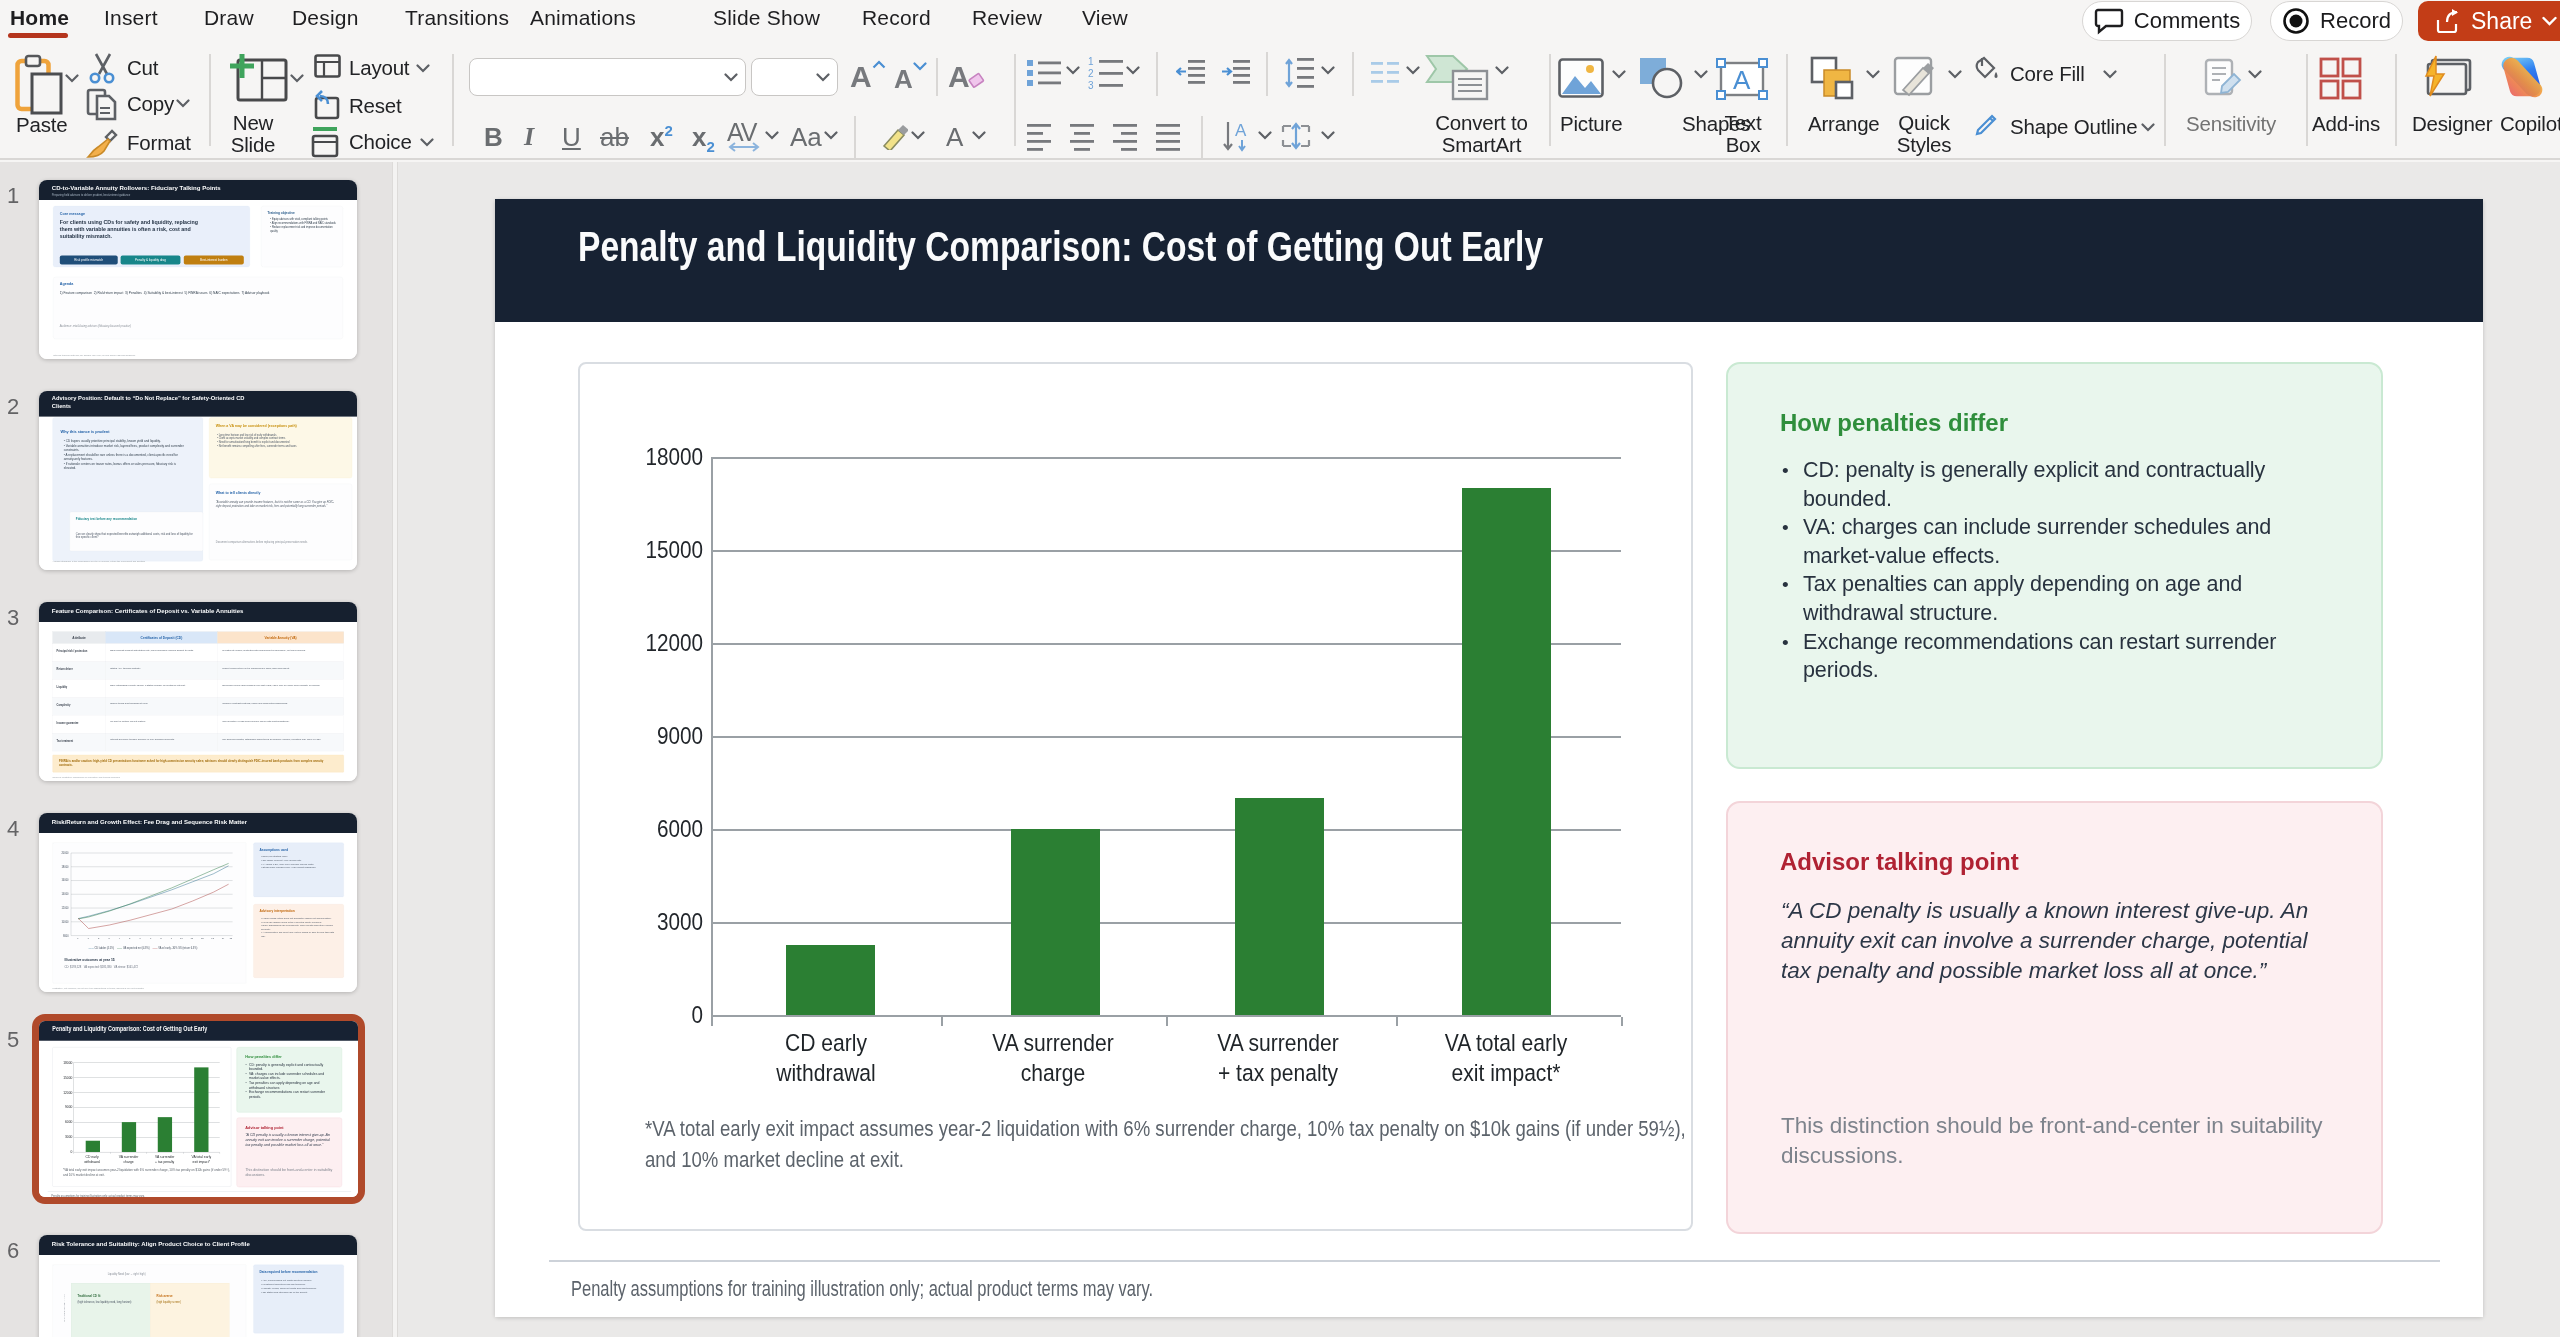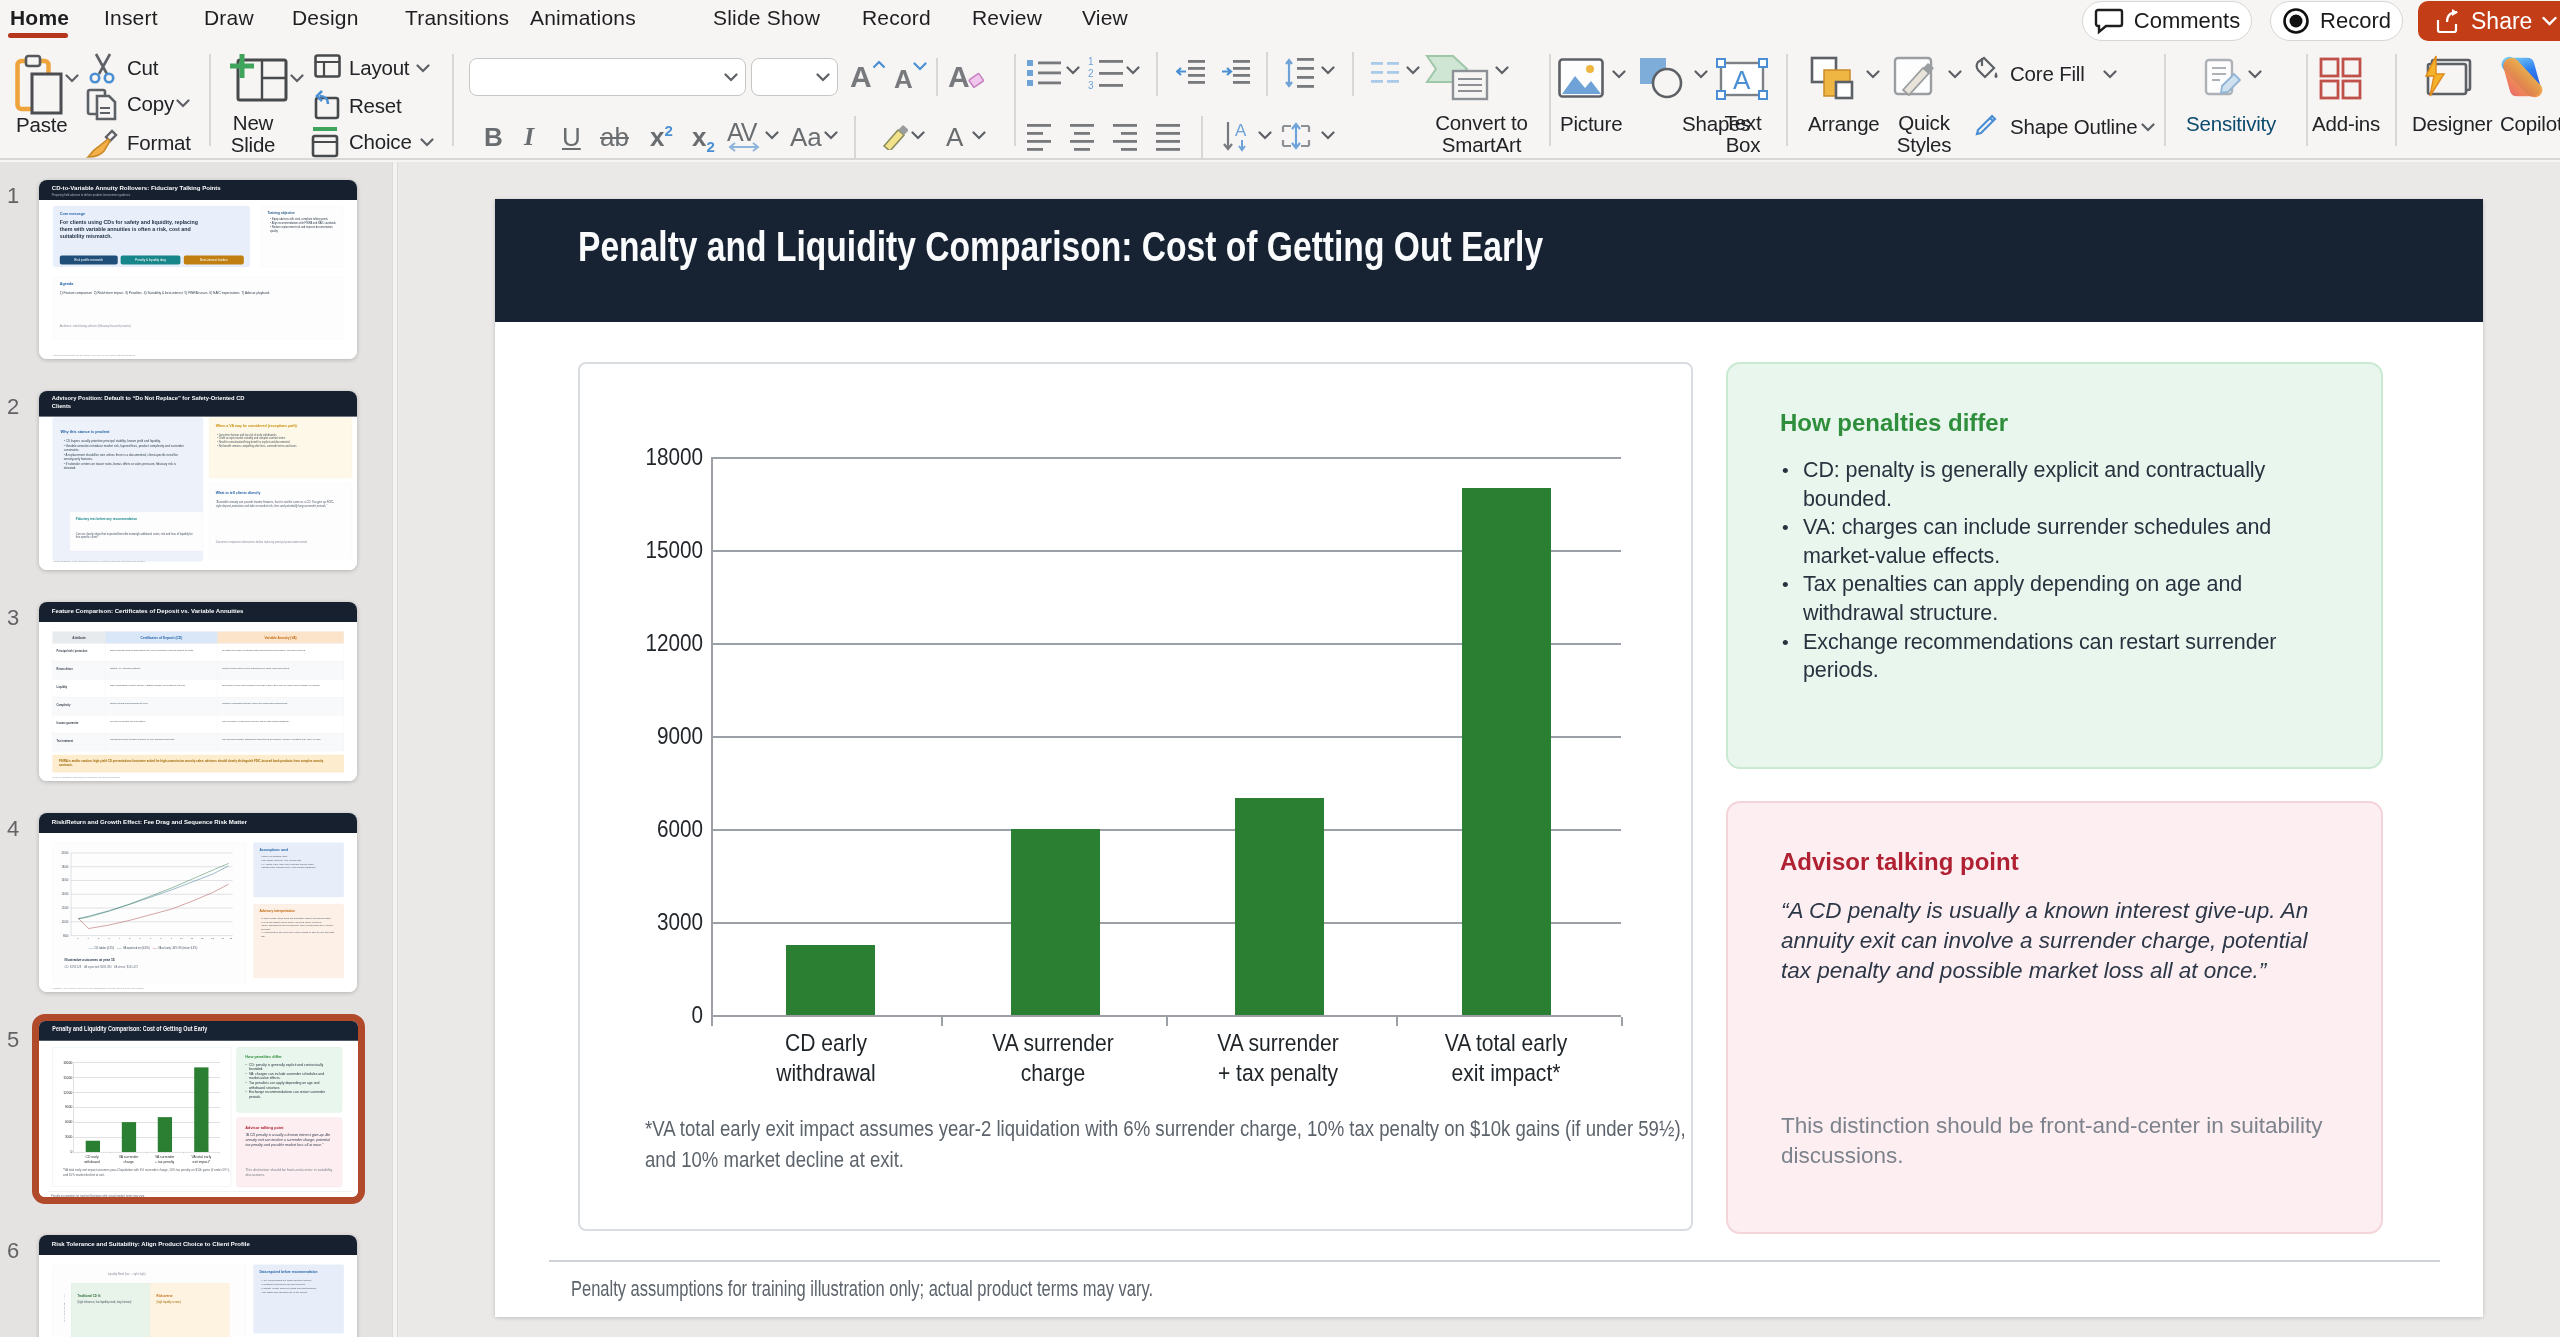--- a/index.html
+++ b/index.html
@@ -9,21 +9,21 @@
 .mi{position:absolute;top:6px;font-size:21px;color:#1e1e20;letter-spacing:0.2px;}
 .mi.sel{font-weight:700;}
 #homeline{position:absolute;left:8px;top:33px;width:60px;height:5px;border-radius:3px;background:#b5351d;}
 
 .pill{position:absolute;top:1px;height:40px;background:#fff;border:1.5px solid #d8d6d4;border-radius:20px;display:flex;align-items:center;justify-content:center;gap:10px;color:#1b1b1d;font-size:22px;font-weight:500;}
 #sharebtn{position:absolute;left:2418px;top:1px;width:158px;height:40px;background:#c33d17;border-radius:10px;display:flex;align-items:center;padding-left:17px;gap:8px;color:#fff;font-size:23px;font-weight:500;}
 
 #ribbon{position:absolute;left:0;top:0;width:2560px;height:160px;background:transparent;border-bottom:2px solid #d9d7d5;}
 .rsep{position:absolute;top:54px;height:92px;width:1.5px;background:#d9d7d5;}
 .rlabel{position:absolute;font-size:20.5px;letter-spacing:-0.2px;color:#222326;white-space:nowrap;}
-.rlabel.dim{color:#0c4a6e;}
+.rlabel.dim{color:#737373;}
 .chev{position:absolute;width:14px;height:9px;}
 .glyph{position:absolute;color:#6a6d70;font-weight:600;}
 
 #mainarea{position:absolute;left:0;top:162px;width:2560px;height:1175px;background:#eae9e8;}
 #sidebar{position:absolute;left:0;top:0;width:392px;height:1175px;background:#e5e3e2;}
 #sidediv{position:absolute;left:392px;top:0;width:6px;height:1175px;background:#f4f3f2;border-left:1px solid #dddbd9;border-right:1px solid #dddbd9;}
 .tnum{position:absolute;left:0px;width:26px;text-align:center;font-size:22px;color:#636365;}
 .thumb{position:absolute;left:39px;width:318px;height:179px;border-radius:8px;overflow:hidden;background:#fff;box-shadow:0 1px 4px rgba(0,0,0,0.22);}
 .mini{width:1988px;height:1118px;transform:scale(0.16);transform-origin:0 0;position:relative;background:#fff;}
 #selframe{position:absolute;left:32px;top:1014px;width:333px;height:190px;border:7px solid #b04a2b;border-radius:13px;background:#fff;overflow:hidden;}

